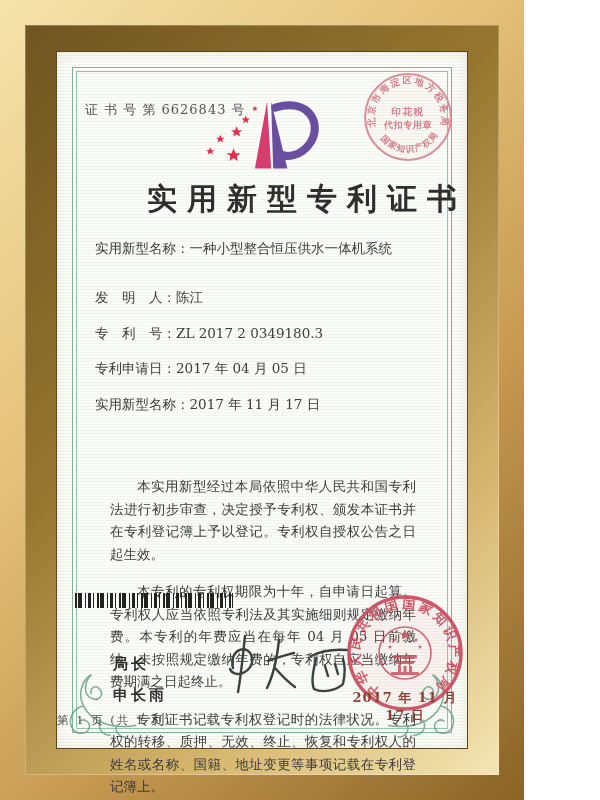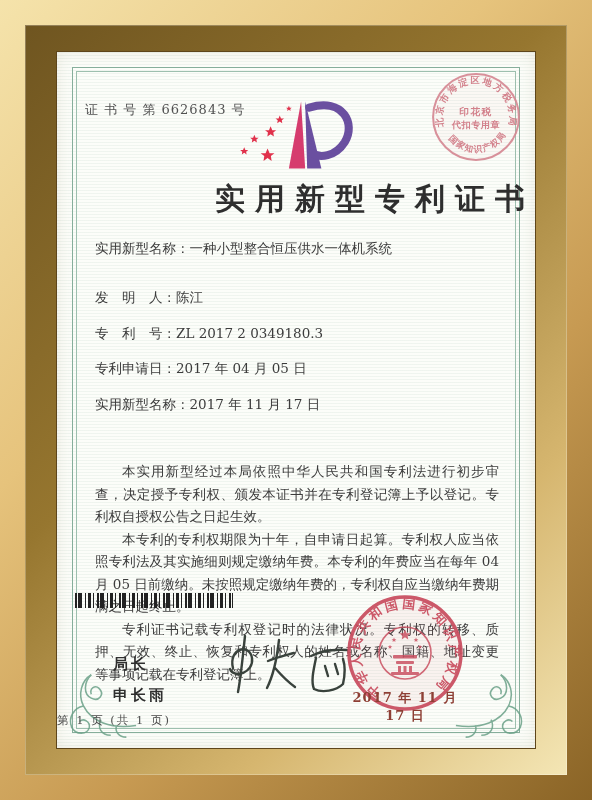--- a/index.html
+++ b/index.html
@@ -1,16 +1,16 @@
 <!DOCTYPE html>
 <html><head>
 <meta charset="utf-8">
 <style>
   html,body{margin:0;padding:0;background:#ffffff;}
-  .page{position:relative;width:592px;height:800px;overflow:hidden;
+  .page{position:relative;width:524px;height:800px;overflow:hidden;
         font-family:"DejaVu Serif","Liberation Serif",serif;background:#4c1d95;}
 
   
   .frame-outer{position:absolute;inset:0;
     background:linear-gradient(135deg,#f5e3ab 0%,#e6c37c 35%,#c79a52 65%,#8a6426 100%);}
   .frame-inner{position:absolute;inset:25px;
     background:linear-gradient(135deg,#6f5520 0%,#96762f 40%,#d6b66f 75%,#f4e6b5 100%);
     box-shadow:inset 0 0 0 1px rgba(255,255,255,.25);}
 
   
@@ -30,21 +30,21 @@
 
   .title{position:absolute;left:0;right:0;top:127px;text-align:right;
     font-size:30px;font-weight:700;letter-spacing:10px;text-indent:10px;color:#2e2e2e;}
 
   .fields{position:absolute;left:38px;right:26px;top:188px;font-size:13.5px;color:#3c3c3c;}
   .field-row{margin-bottom:17.5px;white-space:nowrap;}
   .field-row:first-child{margin-bottom:31px;}
 
   .paras{position:absolute;left:38px;right:36px;top:408px;font-size:13.5px;
     line-height:22.5px;color:#3c3c3c;text-align:justify;}
-  .paras p{margin:0;text-indent:2em;}
+  .paras p{margin:15px;text-indent:2em;}
 
   .barcode{position:absolute;left:18px;top:541px;width:158px;height:15px;
     background:repeating-linear-gradient(90deg,#222 0 2px,transparent 2px 3px,#222 3px 7px,
       transparent 7px 10px,#222 10px 11px,transparent 11px 13px,#222 13px 16px,
       transparent 16px 18px,#222 18px 19px,transparent 19px 22px);}
 
   .signoff{position:absolute;left:56px;top:597px;font-size:15px;font-weight:700;
     color:#2f2f2f;line-height:31px;letter-spacing:3px;}
   .signature{position:absolute;left:158px;top:576px;width:150px;height:75px;}
 

